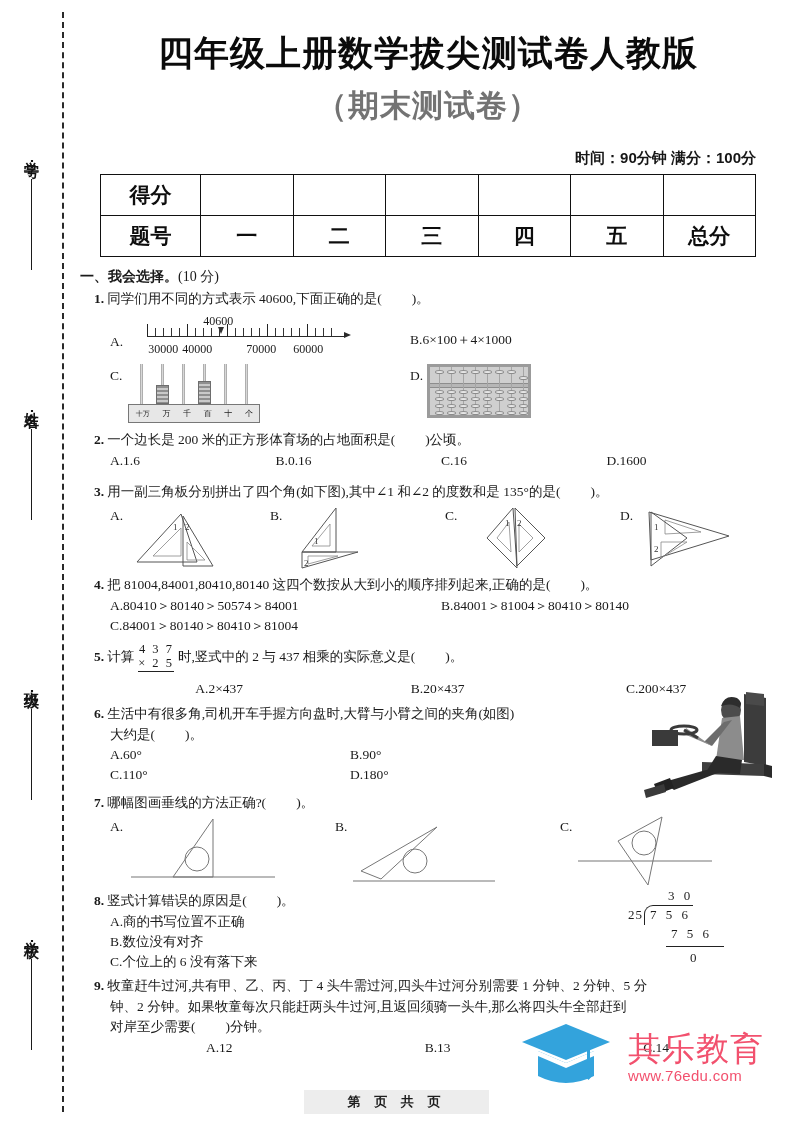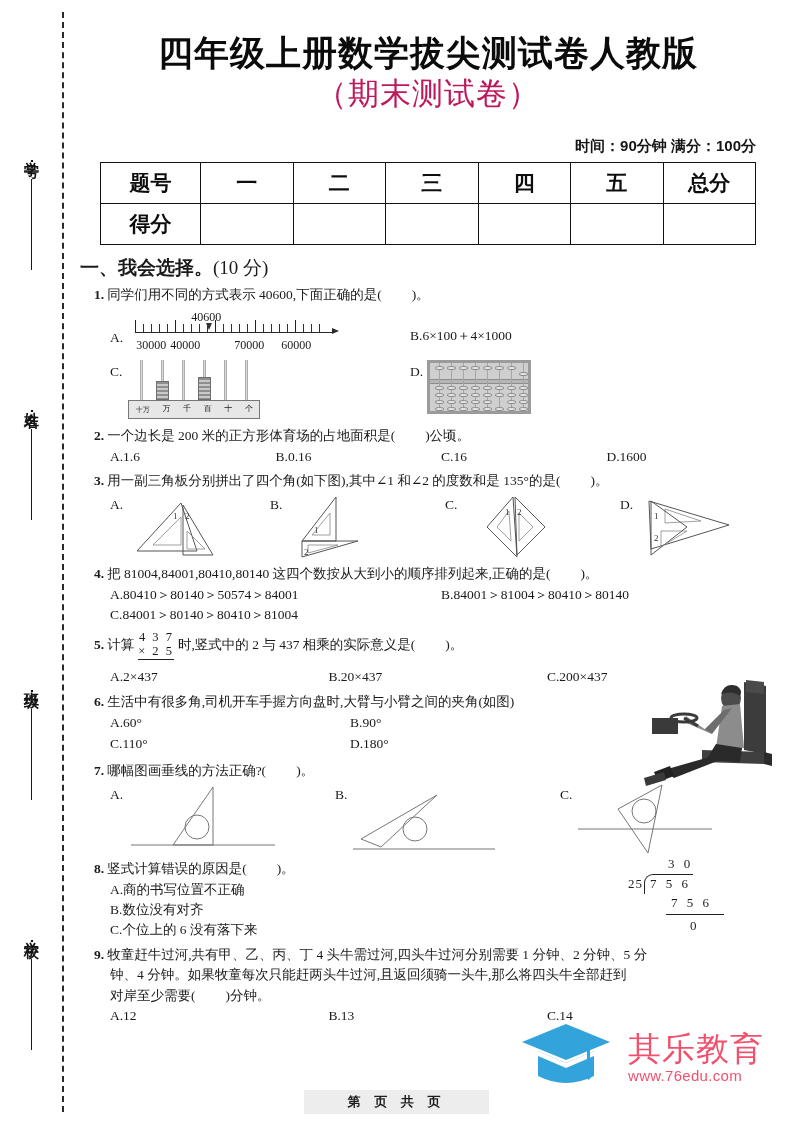--- a/index.html
+++ b/index.html
@@ -53,24 +53,25 @@
     font-weight:bold;
     font-size:35px;
     letter-spacing:1px;
     margin-top:32px;
     line-height:1.18;
     color:#0b0b0b;
   }
   .title-sub {
     text-align:center;
     font-family:"Liberation Sans","DejaVu Sans",sans-serif;
-    font-weight:normal;
+    font-weight:bold;
     font-size:31px;
     letter-spacing:1px;
-    color:#be185d;
+    margin-top:12px;
+    color:#737373;
   }
 
   .meta-line {
     text-align:right;
     font-family:"Liberation Sans","DejaVu Sans",sans-serif;
     font-size:15px;
     font-weight:bold;
     margin:22px 22px 6px 0;
     color:#151515;
   }
@@ -97,42 +98,42 @@
   
   #questions {
     margin:9px 6px 0 2px;
     font-size:13.5px;
     line-height:1.5;
     color:#1a1a1a;
   }
   .sect-head {
     font-family:"Liberation Sans","DejaVu Sans",sans-serif;
     font-weight:bold;
-    font-size:19px;
+    font-size:14px;
     margin-bottom:2px;
   }
   .sect-head .pts { font-weight:normal; font-family:"Liberation Serif",serif; }
 
   .q { margin:2px 0 0 14px; position:relative; }
   .qstem { font-size:13.5px; line-height:1.55; }
   .qnum { font-weight:bold; font-family:"Liberation Serif",serif; margin-right:3px; }
   .blank { display:inline-block; width:30px; }
   .opts { margin-left:16px; display:flex; }
   .opt { font-size:13.5px; }
   .w4 .opt { width:25%; }
-  .w3 .opt { width:33%; }
+  .w3 .opt { width:33%;text-align:center; }
   .w2 .opt { width:50%; }
   .indent { margin-left:16px; }
 
   
   .figrow { display:flex; margin-left:16px; }
   .figcell { position:relative; }
 
   
-  .numline { position:relative; width:215px; height:54px; }
+  .numline { position:relative; width:215px; height:54px;margin-left:12px; }
   .numline .lbl-top {
     position:absolute; left:62px; top:0; font-size:12px;
   }
   .numline .arrow-dn {
     position:absolute; left:77px; top:15px; width:0; height:0;
     border-left:3px solid transparent; border-right:3px solid transparent;
     border-top:7px solid #333;
   }
   .numline .axis {
     position:absolute; left:6px; top:24px; width:198px; height:0;
@@ -275,36 +276,36 @@
 
 <div id="sheet">
 
   <div class="title-main">四年级上册数学拔尖测试卷人教版</div>
   <div class="title-sub">（期末测试卷）</div>
   <div class="meta-line">时间：90分钟  满分：100分</div>
 
   <table class="score">
     <tbody>
         <tr>
+      <td class="head">得分</td>
+      <td></td>
+      <td></td>
+      <td></td>
+      <td></td>
+      <td></td>
+      <td></td>
+    </tr>
+    <tr>
       <td class="head">题号</td>
       <td>一</td>
       <td>二</td>
       <td>三</td>
       <td>四</td>
       <td>五</td>
       <td>总分</td>
-    </tr>
-    <tr>
-      <td class="head">得分</td>
-      <td></td>
-      <td></td>
-      <td></td>
-      <td></td>
-      <td></td>
-      <td></td>
     </tr>
   </tbody>
     </table>
 
   <div id="questions">
 
     <div class="sect-head">
       <span>一、我会选择。</span><span class="pts">(10 分)</span>
     </div>
 
@@ -441,21 +442,21 @@
         <span class="qnum">2.</span><span>一个边长是 200 米的正方形体育场的占地面积是(</span><span class="blank"></span><span>)公顷。</span>
       </div>
       <div class="opts w4">
         <span class="opt">A.1.6</span>
         <span class="opt">B.0.16</span>
         <span class="opt">C.16</span>
         <span class="opt">D.1600</span>
       </div>
     </div>
 
-    <div class="q" style="margin-top:4px;">
+    <div class="q" style="margin-top:11px;">
       <div class="qstem">
         <span class="qnum">3.</span><span>用一副三角板分别拼出了四个角(如下图),其中∠1 和∠2 的度数和是 135°的是(</span><span class="blank"></span><span>)。</span>
       </div>
       <div class="figrow w4" style="margin-top:1px;">
 
         <div class="figcell" style="width:160px;display:flex;">
           <span style="margin:2px 2px 0 0;">A.</span>
           <svg class="fig" width="110" height="68" viewBox="0 0 110 68">
             <polygon points="12,58 72,58 56,10" fill="none" stroke="#555" stroke-width="1"></polygon>
             <polygon points="28,52 56,52 56,24" fill="none" stroke="#888" stroke-width=".8"></polygon>
@@ -558,20 +559,23 @@
           <polygon points="66,80 80,82 34,100 24,92" fill="#2a2a2a"></polygon>
 
           <polygon points="14,94 30,88 34,98 18,104" fill="#222"></polygon>
 
           <polygon points="4,100 24,94 26,102 6,108" fill="#3a3a3a"></polygon>
         </svg>
       </div>
       <div class="qstem" style="max-width:565px;">
         <span class="qnum">6.</span><span>生活中有很多角,司机开车手握方向盘时,大臂与小臂之间的夹角(如图)</span>
       </div>
+      <div class="indent">
+        <span>大约是(</span><span class="blank"></span><span>)。</span>
+      </div>
       <div class="opts w2" style="max-width:480px;">
         <span class="opt">A.60°</span>
         <span class="opt">B.90°</span>
       </div>
       <div class="opts w2" style="max-width:480px;">
         <span class="opt">C.110°</span>
         <span class="opt">D.180°</span>
       </div>
     </div>
 
@@ -620,21 +624,21 @@
       </div>
       <div class="indent"><span>A.商的书写位置不正确</span></div>
       <div class="indent"><span>B.数位没有对齐</span></div>
       <div class="indent"><span>C.个位上的 6 没有落下来</span></div>
     </div>
 
     <div class="q" style="margin-top:4px;">
       <div class="qstem">
         <span class="qnum">9.</span><span>牧童赶牛过河,共有甲、乙、丙、丁 4 头牛需过河,四头牛过河分别需要 1 分钟、2 分钟、5 分</span>
       </div>
-      <div class="indent"><span>钟、4 分钟。如果牧童每次只能赶两头牛过河,且返回须骑一头牛,那么将四头牛全部赶到</span></div>
+      <div class="indent"><span>钟、2 分钟。如果牧童每次只能赶两头牛过河,且返回须骑一头牛,那么将四头牛全部赶到</span></div>
       <div class="indent"><span>对岸至少需要(</span><span class="blank"></span><span>)分钟。</span></div>
       <div class="opts w3">
         <span class="opt">A.12</span>
         <span class="opt">B.13</span>
         <span class="opt">C.14</span>
       </div>
     </div>
 
   </div>
 

